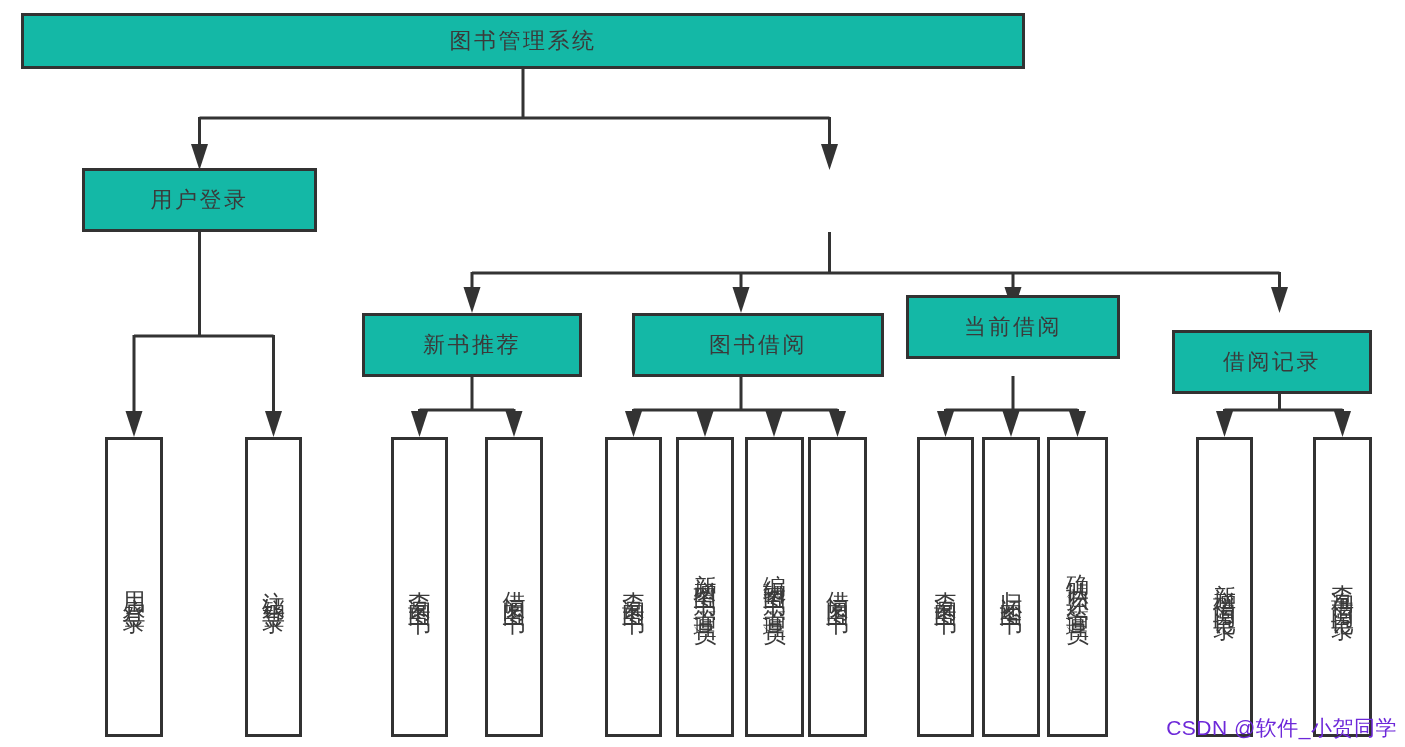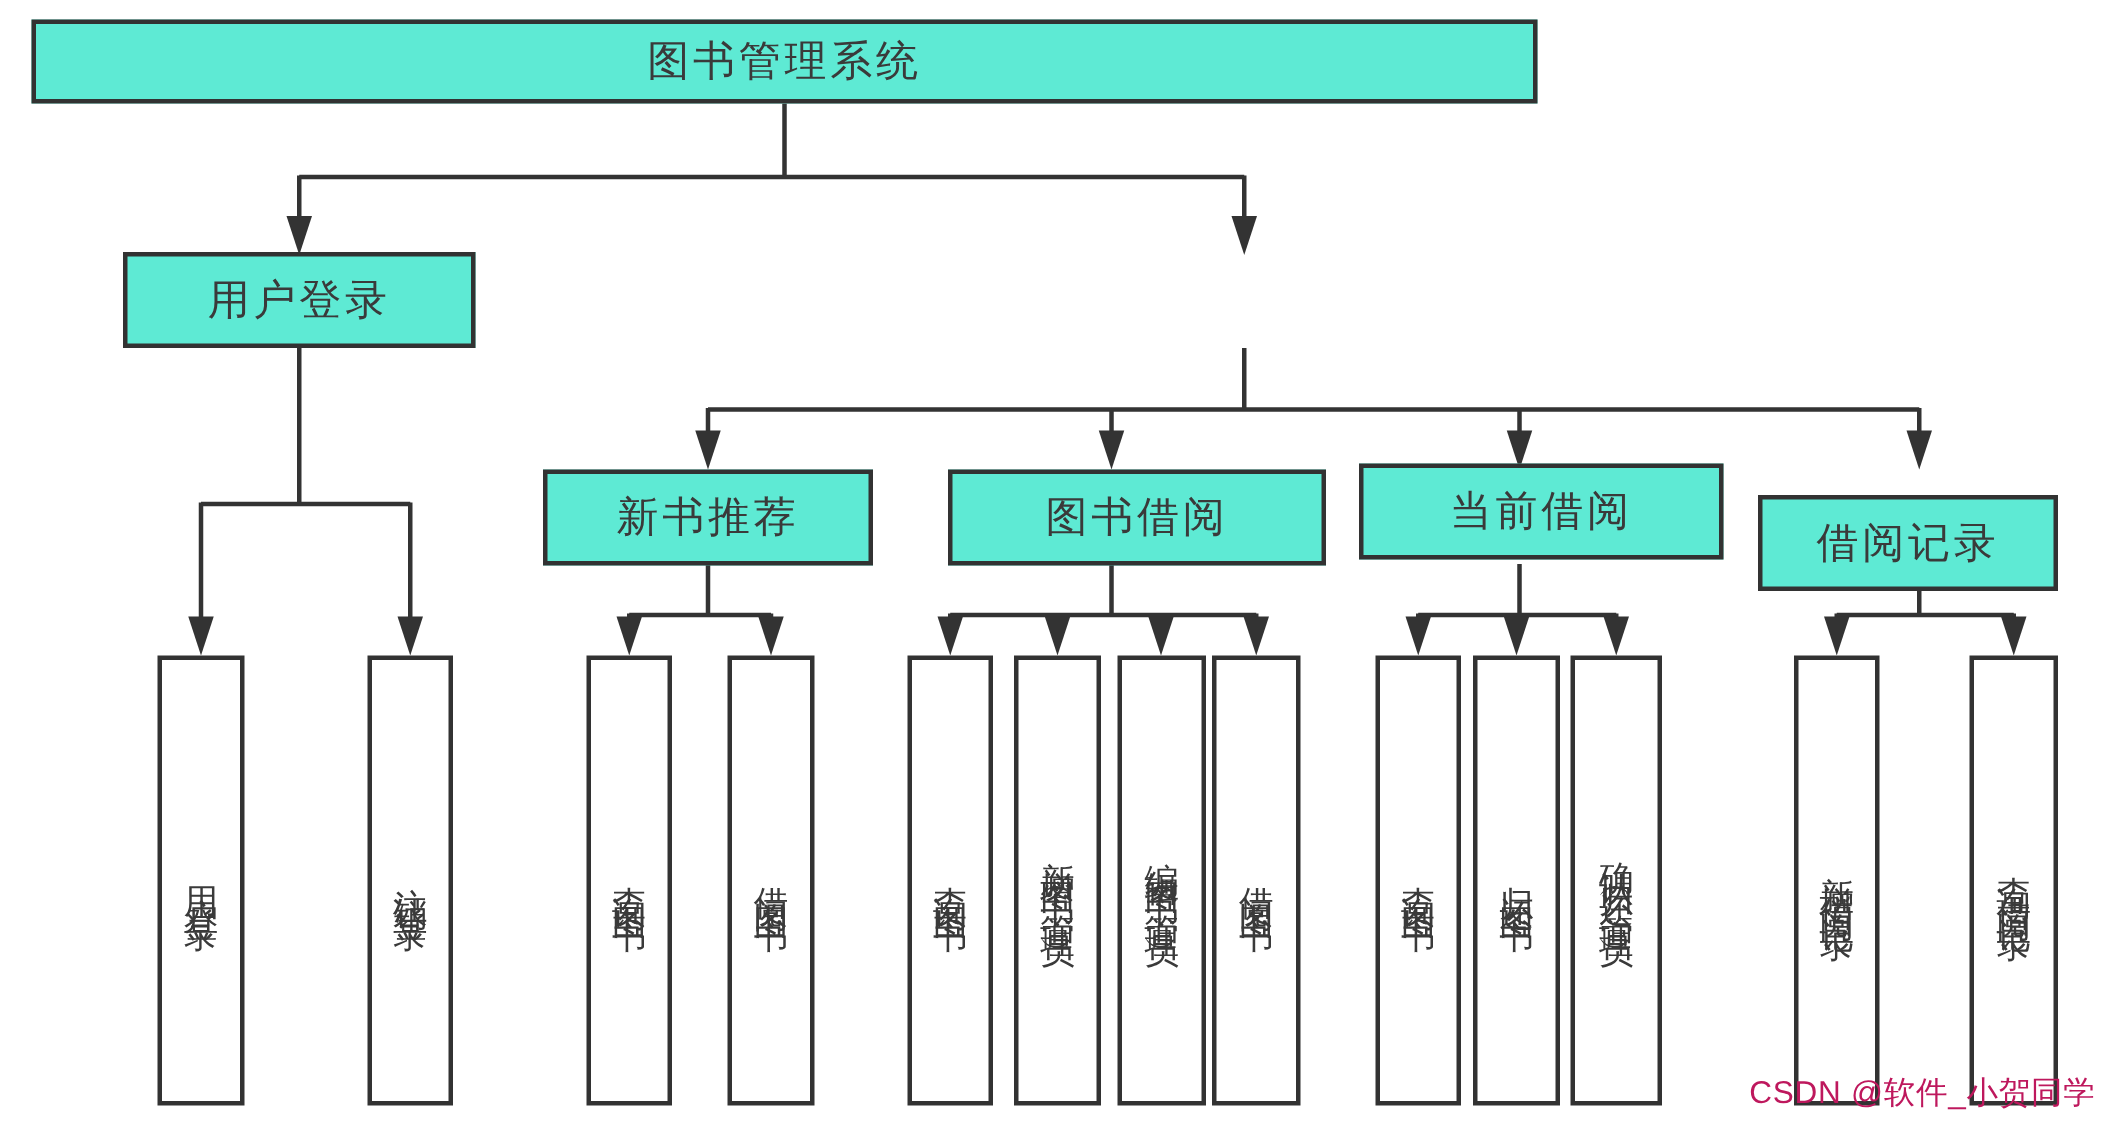--- a/index.html
+++ b/index.html
@@ -10,25 +10,25 @@
     width: 1405px;
     height: 747px;
     background: #ffffff;
     overflow: hidden;
     color: #3a3a3a;
   }
   svg.connectors { position: absolute; left: 0; top: 0; }
   .hbox {
     position: absolute;
     border: 3px solid #323232;
-    background: #5eead4;
+    background: #14b8a6;
     display: flex;
     align-items: center;
     justify-content: center;
-    font-size: 28px;
+    font-size: 22px;
     letter-spacing: 2.5px;
     color: #3a3a3a;
     white-space: nowrap;
   }
   .vbox {
     position: absolute;
     top: 437px;
     height: 300px;
     border: 3px solid #323232;
     background: #ffffff;
@@ -44,21 +44,21 @@
     line-height: 1;
     color: #3a3a3a;
     white-space: nowrap;
   }
   .watermark {
     position: absolute;
     right: 8px;
     bottom: 5px;
     font-size: 21px;
     letter-spacing: 0.5px;
-    color: #be185d;
+    color: #6d28d9;
     z-index: 5;
     white-space: nowrap;
   }
 </style>
 </head>
 <body>
 
 <div class="canvas">
 
   <svg class="connectors" width="1405" height="747" viewBox="0 0 1405 747">
@@ -101,21 +101,21 @@
   <div class="hbox" style="left:82px;top:168px;width:235px;height:64px">
     <span>用户登录</span>
   </div>
 
   <div class="hbox" style="left:362px;top:313px;width:220px;height:64px">
     <span>新书推荐</span>
   </div>
   <div class="hbox" style="left:632px;top:313px;width:252px;height:64px">
     <span>图书借阅</span>
   </div>
-  <div class="hbox" style="left:906px;top:309px;width:243px;height:64px">
+  <div class="hbox" style="left:906px;top:295px;width:214px;height:64px">
     <span>当前借阅</span>
   </div>
   <div class="hbox" style="left:1172px;top:330px;width:200px;height:64px">
     <span>借阅记录</span>
   </div>
 
   <div class="vbox" style="left:105px;width:58px">
     <span class="vtext">用户登录</span>
   </div>
   <div class="vbox" style="left:245px;width:57px">

